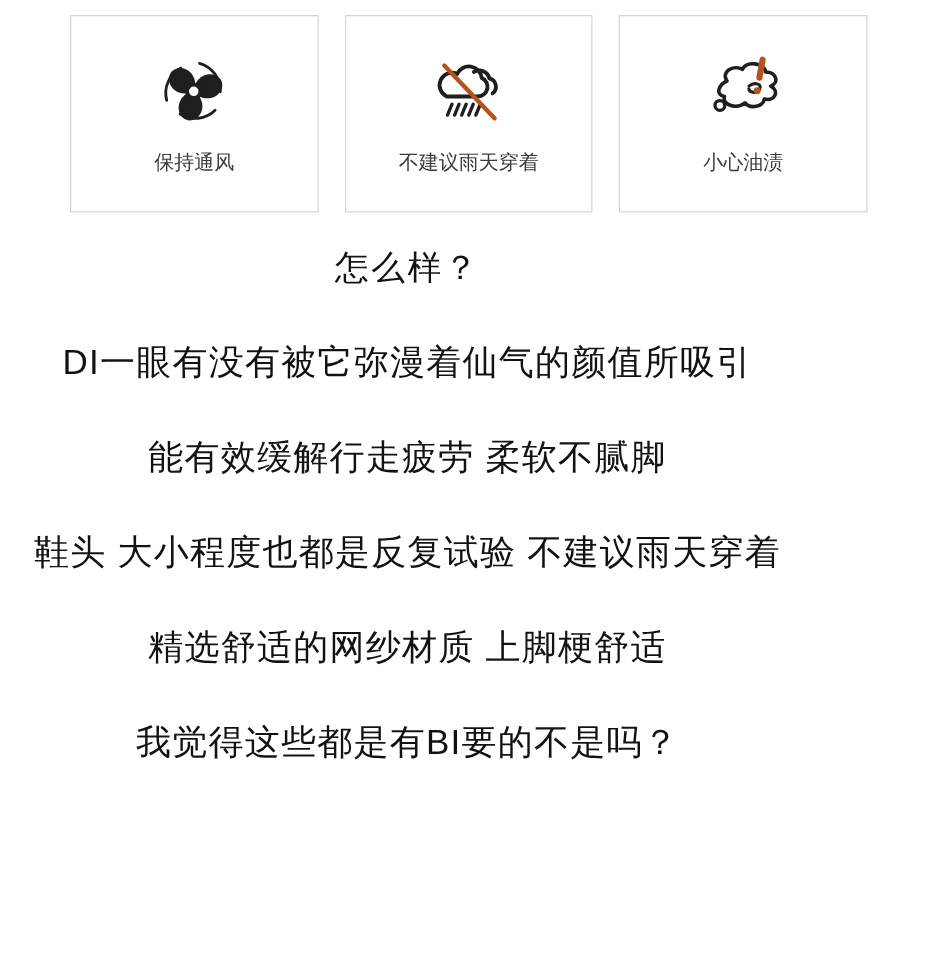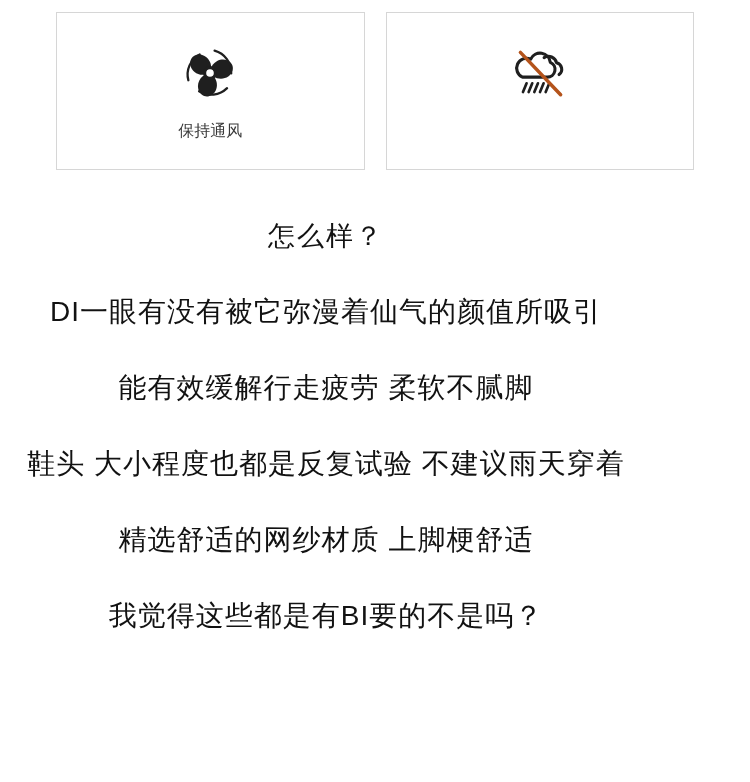--- a/index.html
+++ b/index.html
@@ -32,21 +32,21 @@
   }
   .care-label{
     margin-top:14px;
     font-size:16px;line-height:24px;
     color:var(--label-color);
     white-space:nowrap;letter-spacing:0px;
   }
   svg .slash{stroke:var(--slash-color);}
   svg .slash-fill{fill:var(--slash-color);}
   .desc{
-    position:absolute;left:0;top:180px;width:652px;
+    position:absolute;left:0;top:158px;width:652px;
     padding-top:18px;
   }
   .desc-line{
     height:76px;display:flex;align-items:center;justify-content:center;
     font-size:28px;color:var(--body-color);
     letter-spacing:1px;white-space:nowrap;
   }
   .desc-line.heading{font-size:27px;letter-spacing:2px;}
 </style>
 </head>
@@ -74,23 +74,36 @@
   </div>
 
 
   <div class="care-box">
     <svg viewBox="0 0 64 64" fill="none" stroke="currentColor" stroke-linecap="round" stroke-linejoin="round">
       <path d="M36,18 a8,8 0 0 1 12,5 a6.5,6.5 0 0 1 2.5,11.5" stroke-width="3"></path>
       <path d="M15,37 h24 a7.5,7.5 0 0 0 3,-14.4 A10,10 0 0 0 23,19.5 A8.3,8.3 0 0 0 15,37 Z" stroke-width="3"></path>
       <path d="M19,43 L15.5,51.5 M24.5,43 L21,51.5 M30,43 L26.5,51.5 M35.5,43 L32,51.5 M41,43 L37.5,51.5" stroke-width="2.6"></path>
       <line class="slash" x1="13" y1="13" x2="52" y2="54" stroke-width="3.4"></line>
     </svg>
+    <span class="care-label">不建议雨天穿着</span>
   </div>
 
 
+  <div class="care-box">
+    <svg viewBox="0 0 64 64" fill="none" stroke="currentColor" stroke-linecap="round" stroke-linejoin="round">
+      <path d="M19,25 C14,18 24,12 31,16 C34,9 48,11 49,18 C57,18 60,26 53,29 C60,33 56,41 48,39 C47,45 37,47 33,42 C27,47 15,44 17,37 C10,36 12,28 19,25 Z" stroke-width="2.8"></path>
+      <path d="M36,29 c5,-4 11,-1 8,3 c-2,3 -8,2 -8,-1" stroke-width="2.4"></path>
+      <circle cx="13.5" cy="44" r="3.8" stroke-width="2.6"></circle>
+      <g stroke="none">
+        <rect class="slash-fill" x="43" y="6" width="4.8" height="19" rx="2.4" transform="rotate(10 45.4 15.5)"></rect>
+        <circle class="slash-fill" cx="42.5" cy="32.5" r="2.7"></circle>
+      </g>
+    </svg>
+    <span class="care-label">小心油渍</span>
+  </div>
 
 </div>
 
 <div class="desc">
   <div class="desc-line heading">怎么样？</div>
   <div class="desc-line">DI一眼有没有被它弥漫着仙气的颜值所吸引</div>
   <div class="desc-line">能有效缓解行走疲劳 柔软不腻脚</div>
   <div class="desc-line">鞋头 大小程度也都是反复试验 不建议雨天穿着</div>
   <div class="desc-line">精选舒适的网纱材质 上脚梗舒适</div>
   <div class="desc-line">我觉得这些都是有BI要的不是吗？</div>

